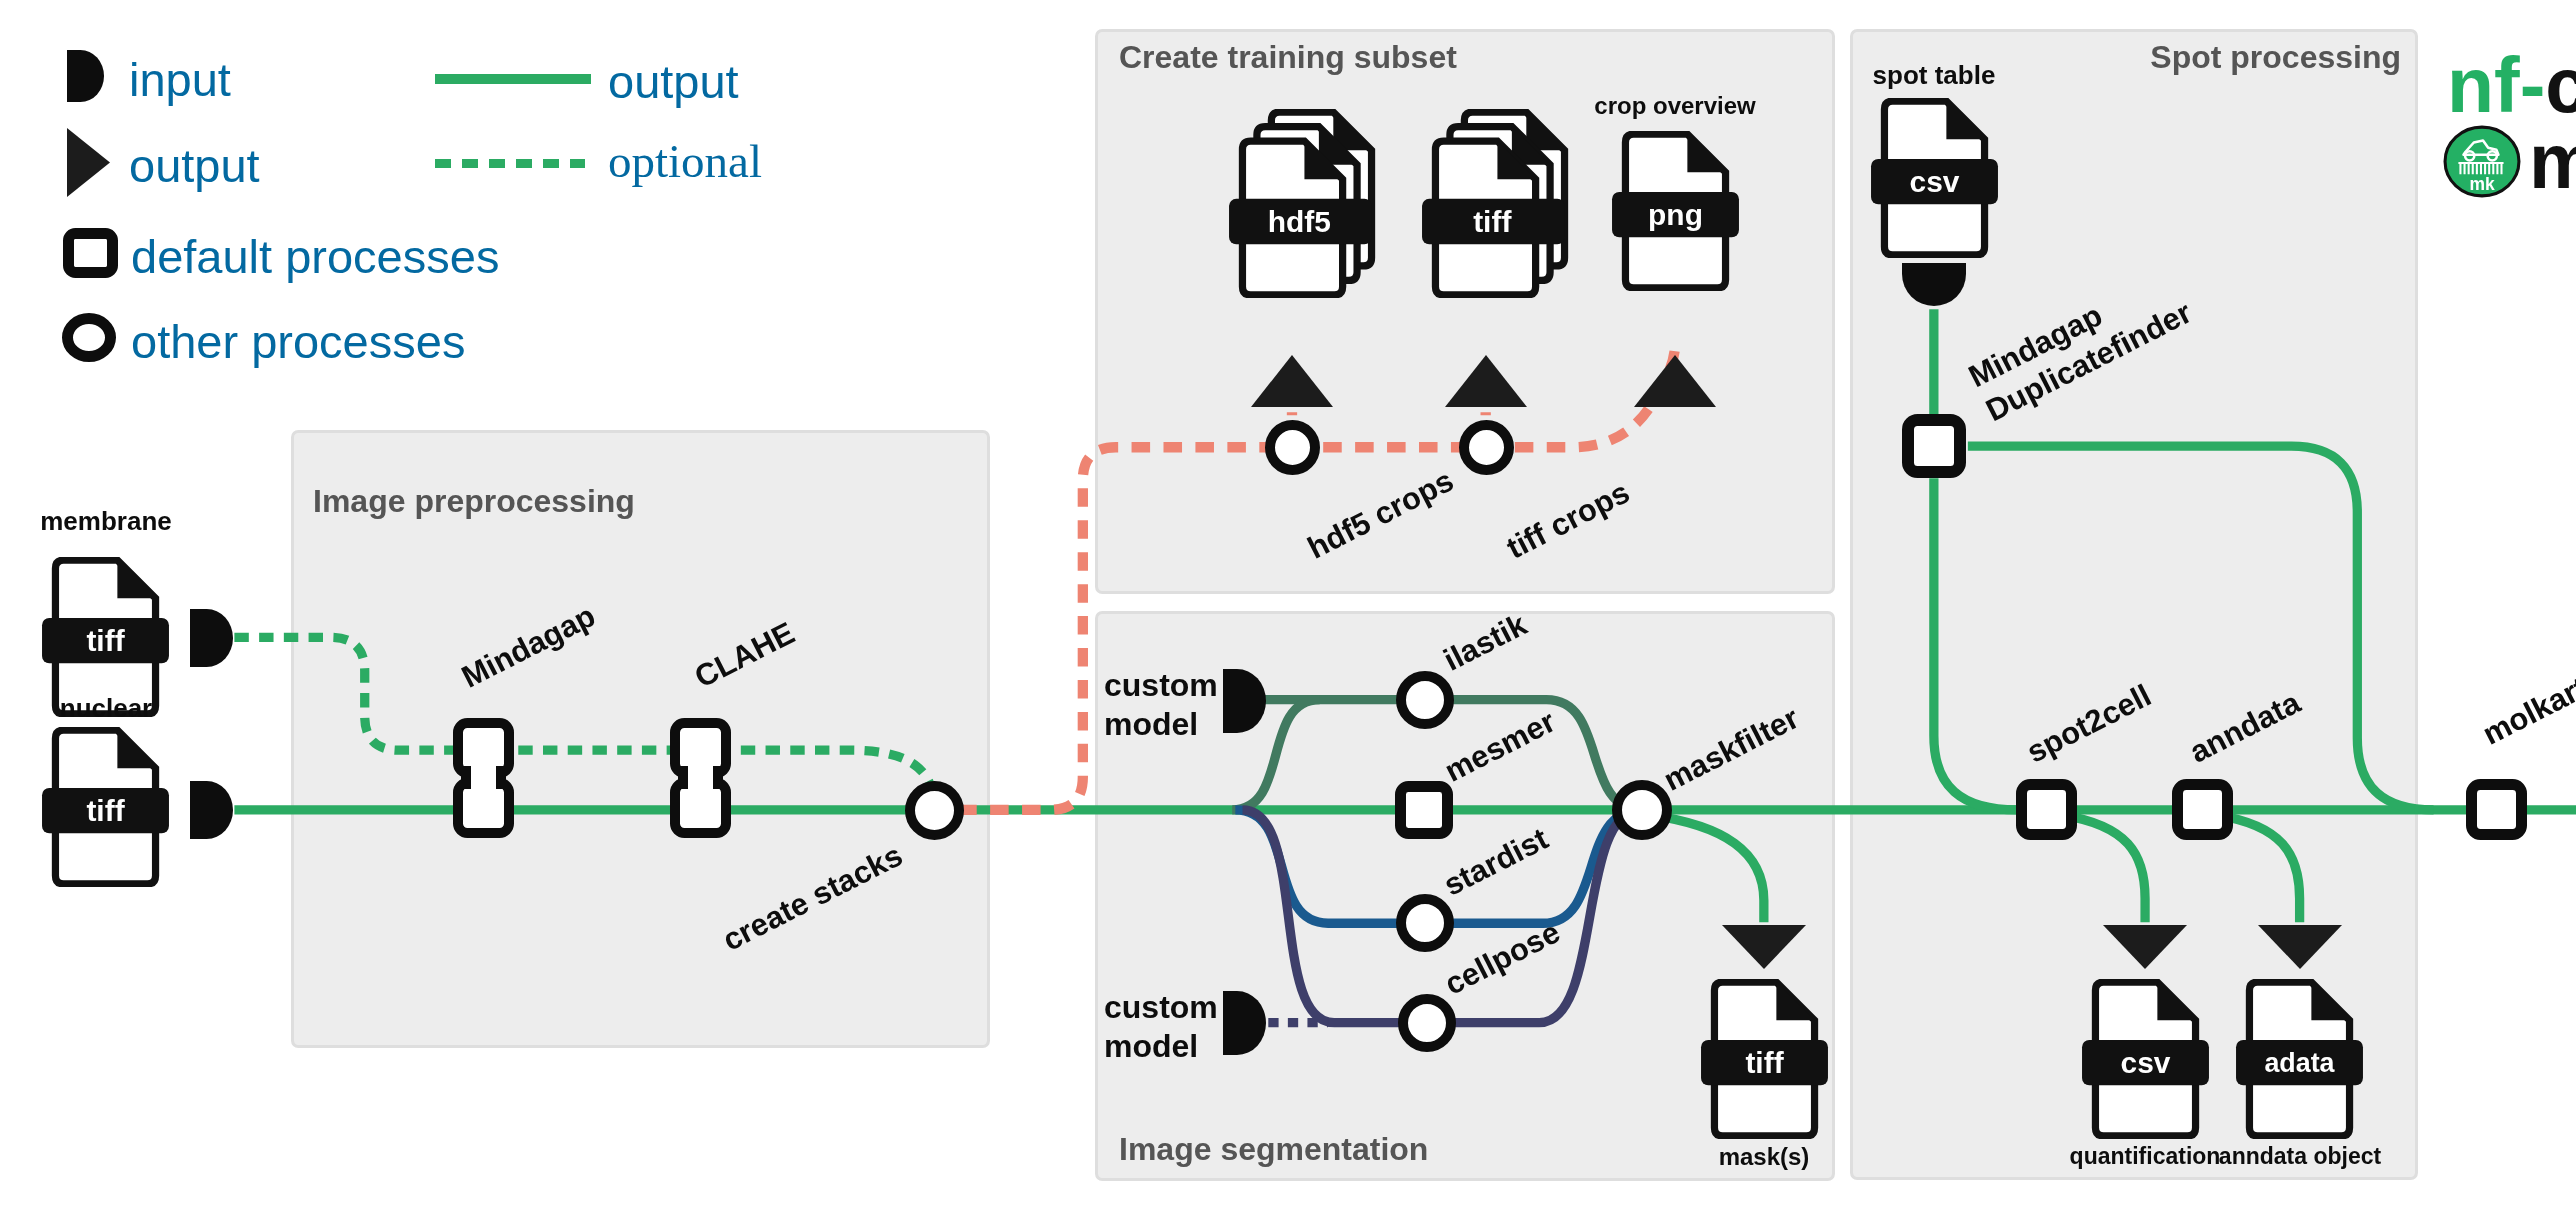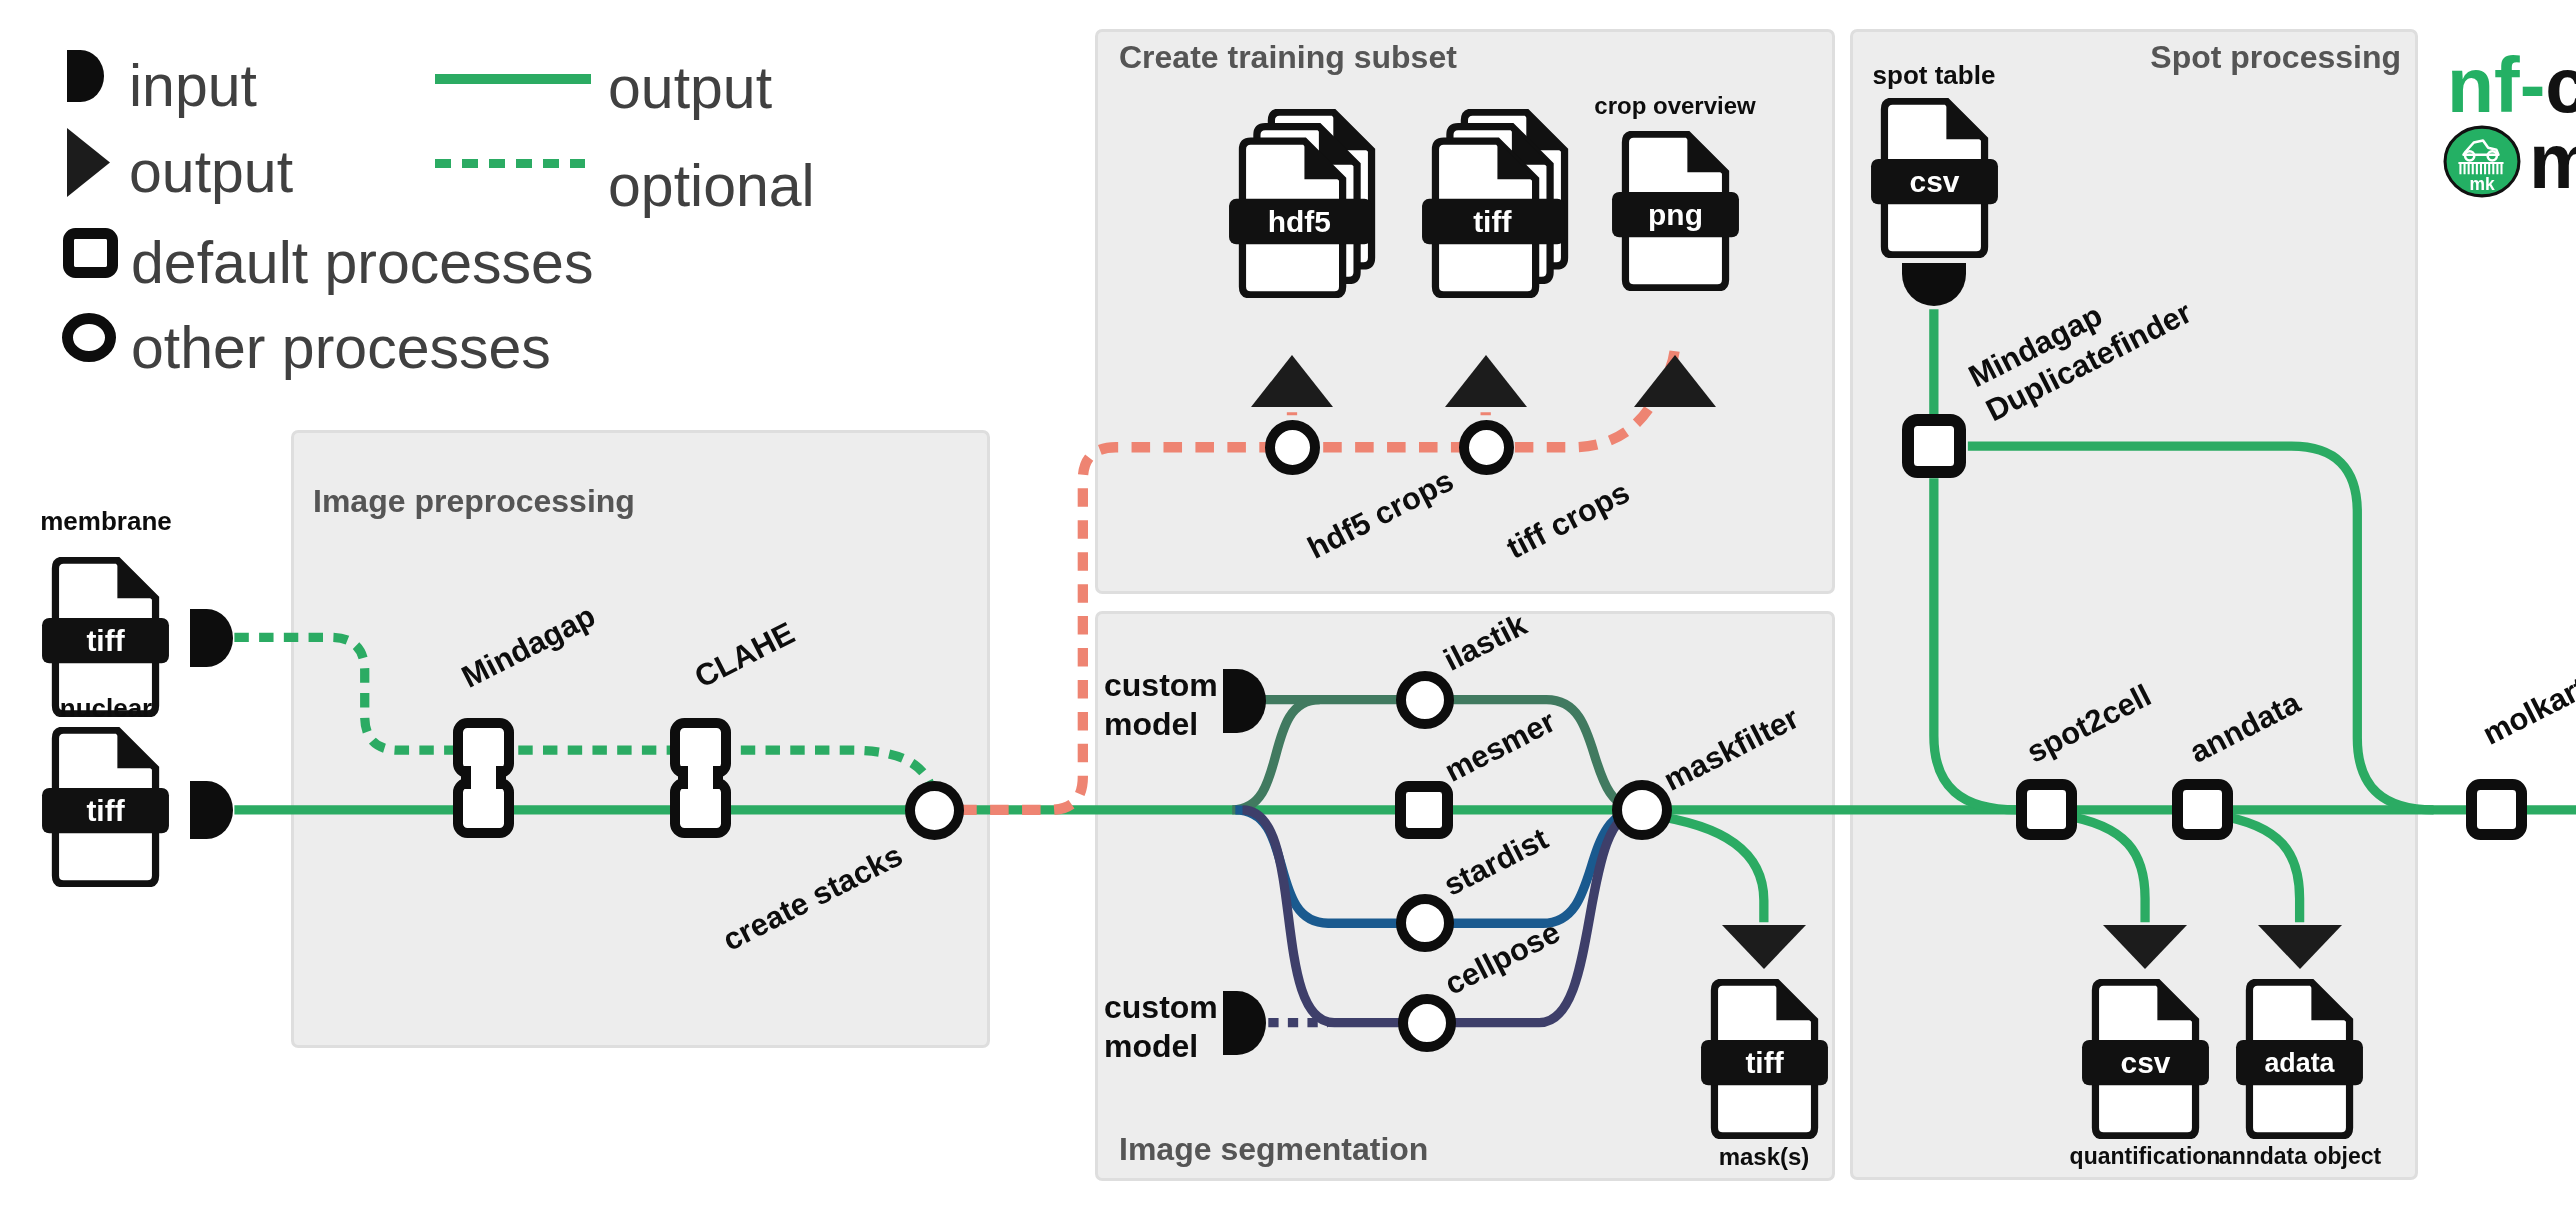--- a/index.html
+++ b/index.html
@@ -22,21 +22,21 @@
   .d-right{border-radius:0 29px 29px 0 / 0 32px 32px 0;}
   .d-down{border-radius:0 0 32px 32px / 0 0 32px 32px;}
   .tri{position:absolute;background:#1c1c1c;z-index:4;}
   .tri-up{clip-path:polygon(50% 0,0 100%,100% 100%);}
   .tri-down{clip-path:polygon(0 0,100% 0,50% 100%);}
   .tri-right{clip-path:polygon(0 0,100% 50%,0 100%);}
   .rlabel{position:absolute;font-weight:bold;font-size:31px;color:#0d0d0d;line-height:31px;white-space:nowrap;
       transform:rotate(-27deg);transform-origin:0 100%;z-index:6;}
   .caption{position:absolute;font-weight:bold;font-size:26px;color:#0d0d0d;white-space:nowrap;
       transform:translateX(-50%);z-index:6;}
-  .legend-text{position:absolute;font-size:59px;color:#404040;white-space:nowrap;z-index:6;}
+  .legend-text{position:absolute;font-size:47px;color:#0369a1;white-space:nowrap;z-index:6;}
   .legend-line{position:absolute;z-index:3;}
   .file{position:absolute;z-index:5;}
   .custom-model{position:absolute;font-weight:bold;font-size:32px;line-height:39px;color:#0d0d0d;z-index:6;}
   .logo-row{position:absolute;font-weight:bold;font-size:77px;line-height:77px;white-space:nowrap;z-index:6;}
   .nf-green{color:#24B064;}
   .logo-dark{color:#121212;}
 </style>
 </head>
 <body>
 
@@ -83,21 +83,21 @@
   <div class="dglyph d-right" style="left:67px;top:50px;width:37px;height:52px;"></div>
   <span class="legend-text" style="left:129px;top:52px;">input</span>
 
   <div class="tri tri-right" style="left:67px;top:128px;width:43px;height:69px;"></div>
   <span class="legend-text" style="left:129px;top:138px;">output</span>
 
   <div class="legend-line" style="left:435px;top:74px;width:156px;height:10.3px;background:#2BAB63;"></div>
   <span class="legend-text" style="left:608px;top:54px;">output</span>
 
   <div class="legend-line" style="left:435px;top:159px;width:156px;height:9.3px;background:repeating-linear-gradient(90deg,#2BAB63 0 15.5px,transparent 15.5px 27px);"></div>
-  <span class="legend-text" style="left:608px;top:152px;">optional</span>
+  <span class="legend-text" style="left:608px;top:134px;font-family:Liberation Serif, serif;">optional</span>
 
   <div class="node square" style="left:63px;top:228px;width:55px;height:50px;border-radius:12.4px;"></div>
   <span class="legend-text" style="left:131px;top:229px;">default processes</span>
 
   <div class="node circle" style="left:62px;top:313px;width:54px;height:49px;"></div>
   <span class="legend-text" style="left:131px;top:314px;">other processes</span>
 
   <div class="logo-row" style="left:2447px;top:47px;">
     <span class="nf-green">nf-</span><span class="logo-dark">core/</span>
   </div>

